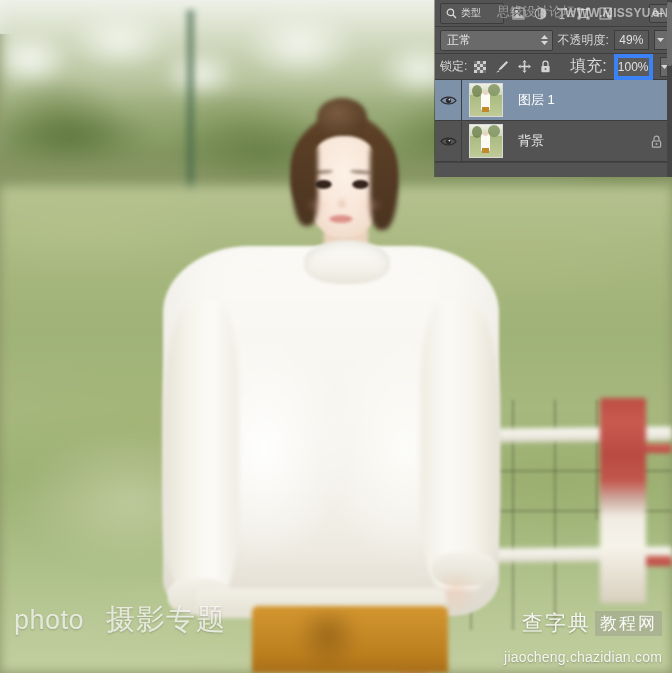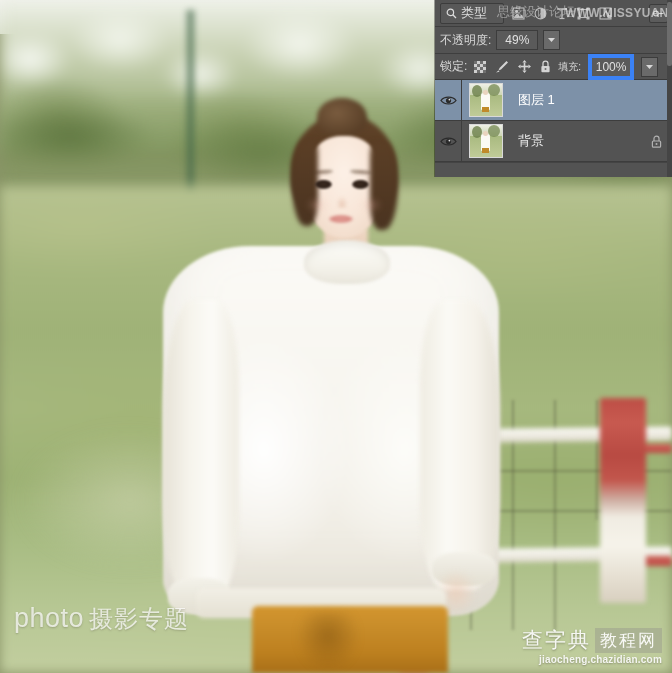--- a/index.html
+++ b/index.html
@@ -299,21 +299,21 @@
     color: rgba(255,255,255,.72);
     text-shadow: 0 1px 2px rgba(90,90,70,.35);
     user-select: none;
   }
   .wm-poco .l1 {
     font-size: 27px;
     letter-spacing: .5px;
     line-height: 1.05;
     font-weight: 400;
   }
-  .wm-poco .l1 .cn { font-size: 24px; margin-left: 5px; letter-spacing: 1px; }
+  .wm-poco .l1 .cn { font-size: 29px; margin-left: 22px; letter-spacing: 1px; }
   .wm-poco .l2 {
     font-size: 14px;
     letter-spacing: .4px;
     margin-top: 1px;
     font-family: "Liberation Serif", "DejaVu Serif", serif;
   }
 
   
   .wm-czd {
     position: absolute;
@@ -327,24 +327,23 @@
   .wm-czd .cn {
     font-size: 21px; color: rgba(255,255,255,.9); letter-spacing: 2px;
     text-shadow: 0 1px 2px rgba(70,70,55,.45);
   }
   .wm-czd .box {
     font-size: 17px; color: rgba(255,255,255,.92);
     background: rgba(150,150,140,.45);
     padding: 1px 5px; letter-spacing: 2px;
   }
   .wm-czd .url {
-    font-size: 10px; color: rgba(255,255,255,.88);
-    letter-spacing: .2px; margin-top: 0;
+    font-size: 14px; color: rgba(255,255,255,.88);
+    letter-spacing: .2px; margin-top: 12px;
     text-shadow: 0 1px 2px rgba(70,70,55,.45);
-    font-weight: bold;
   }
 
   
   .ps-panel {
     position: absolute;
     left: 435px; top: 0;
     width: 237px;
     background: #535353;
     color: #d4d4d4;
     font-size: 12px;
@@ -362,21 +361,21 @@
   }
   .filter-kind {
     display: flex; align-items: center; gap: 4px;
     height: 19px;
     background: #585858;
     border: 1px solid #3c3c3c;
     border-radius: 2px;
     padding: 0 5px;
     min-width: 52px;
   }
-  .filter-kind .txt { font-size: 13px; color: #dcdcdc; }
+  .filter-kind .txt { font-size: 10px; color: #dcdcdc; }
   .filter-icons {
     display: flex; align-items: center; gap: 9px;
     margin-left: 2px;
   }
   .filter-icons .fi { opacity: .85; }
   .filter-toggle {
     margin-left: auto;
     width: 17px; height: 17px;
     background: #5c5c5c;
     border: 1px solid #3c3c3c;
@@ -447,21 +446,21 @@
   
   .ps-row-lock {
     display: flex; align-items: center;
     height: 25px;
     padding: 0 4px 0 5px;
     gap: 7px;
     border-bottom: 1px solid #3a3a3a;
   }
   .lock-label { font-size: 12px; color: #d8d8d8; white-space: nowrap; }
   .lock-icons { display: flex; align-items: center; gap: 9px; }
-  .fill-label { font-size: 10px; color: #d8d8d8; margin-left: 0; white-space: nowrap; }
+  .fill-label { font-size: 16px; color: #d8d8d8; margin-left: 12px; white-space: nowrap; }
   .fill-val {
     width: 38px; height: 18px;
     background: #5a5a5a; border: 4px solid #3b82f6;
     color: #e0e0e0; font-size: 12px;
     display: flex; align-items: center; justify-content: center;
   }
 
   
   .layer-list { background: #535353; }
   .layer {
@@ -667,20 +666,31 @@
           <circle cx="3" cy="3.5" r="2.4" fill="none" stroke="#d0d0d0" stroke-width="1.1"></circle>
           <line x1="5.5" y1="3.5" x2="10.5" y2="3.5" stroke="#d0d0d0" stroke-width="1.1"></line>
         </svg>
       </div>
 
       <div class="wm-siyuan">思缘设计论坛</div>
       <div class="wm-missyuan">WWW.MISSYUAN.COM</div>
     </div>
 
     <div class="ps-row-mode">
+      <div class="mode-select">
+        <span>正常</span>
+        <span class="arrows">
+          <svg width="7" height="4" viewBox="0 0 7 4">
+              <path d="M3.5 0 L7 4 L0 4 Z" fill="#d8d8d8"></path>
+            </svg>
+          <svg width="7" height="4" viewBox="0 0 7 4">
+              <path d="M3.5 4 L0 0 L7 0 Z" fill="#d8d8d8"></path>
+            </svg>
+        </span>
+      </div>
       <span class="opacity-label">不透明度:</span>
       <div class="opacity-val">49%</div>
       <div class="stepper">
         <svg width="7" height="4" viewBox="0 0 7 4">
             <path d="M0 0 L7 0 L3.5 4 Z" fill="#d8d8d8"></path>
           </svg>
       </div>
     </div>
 
     <div class="ps-row-lock">

